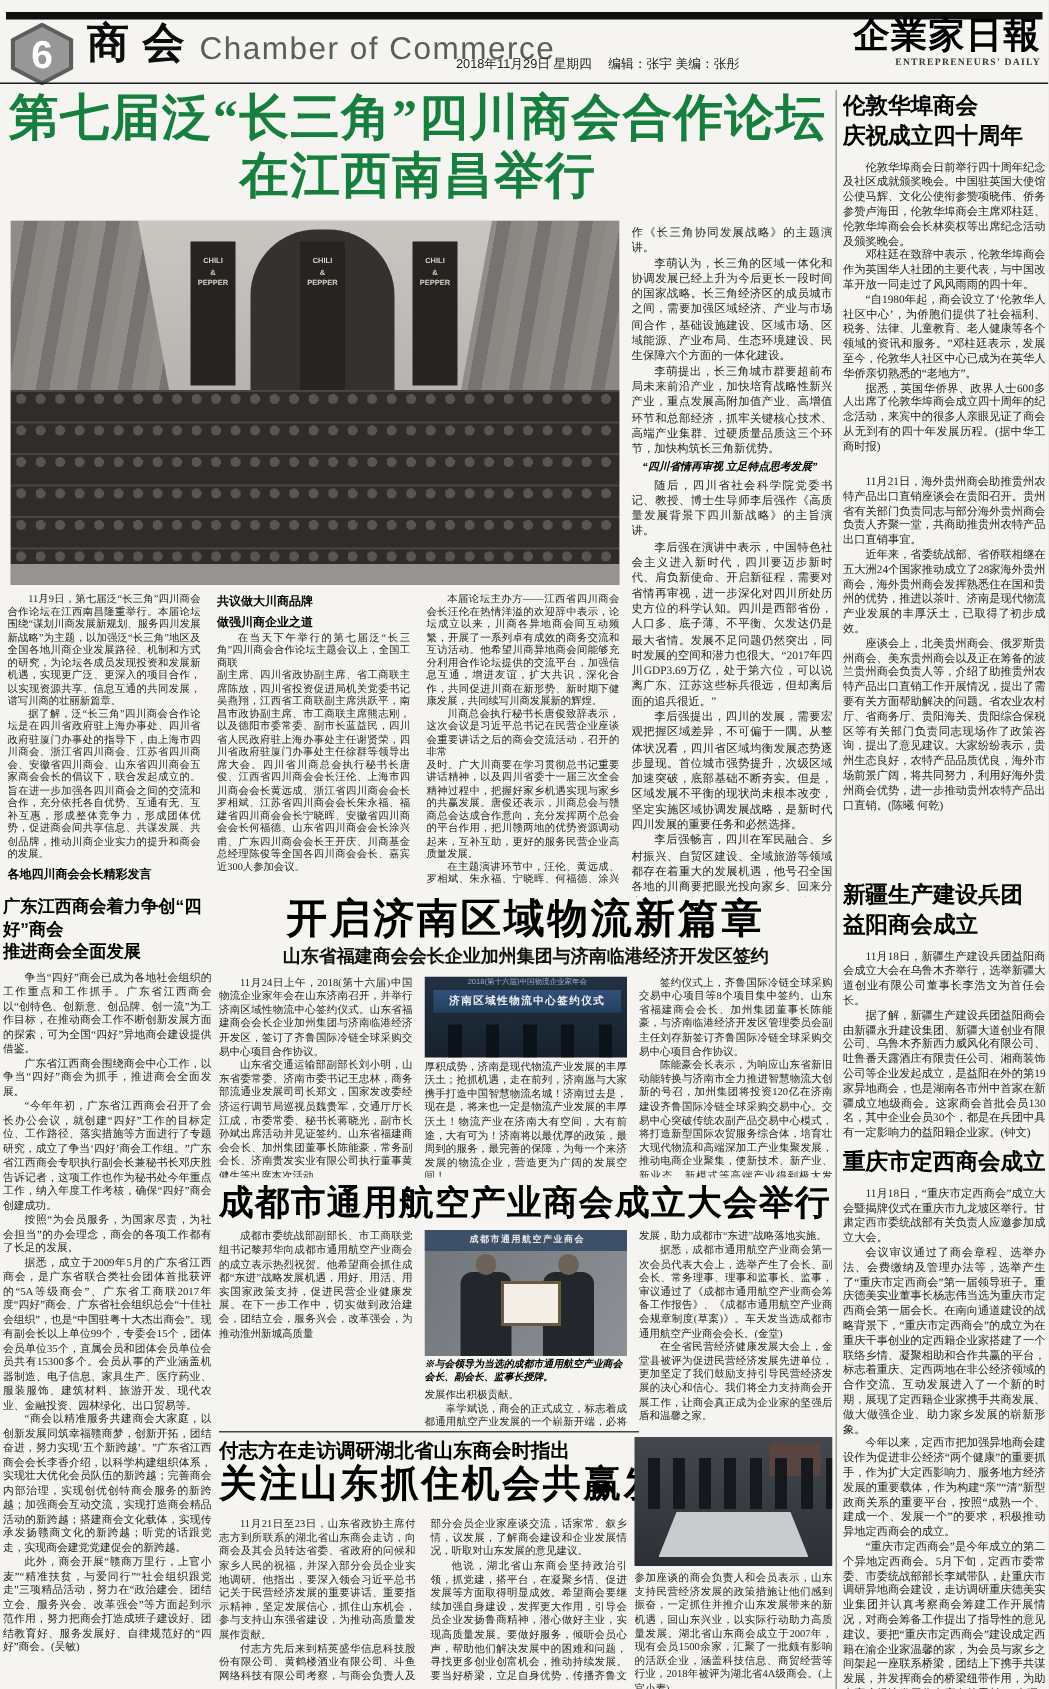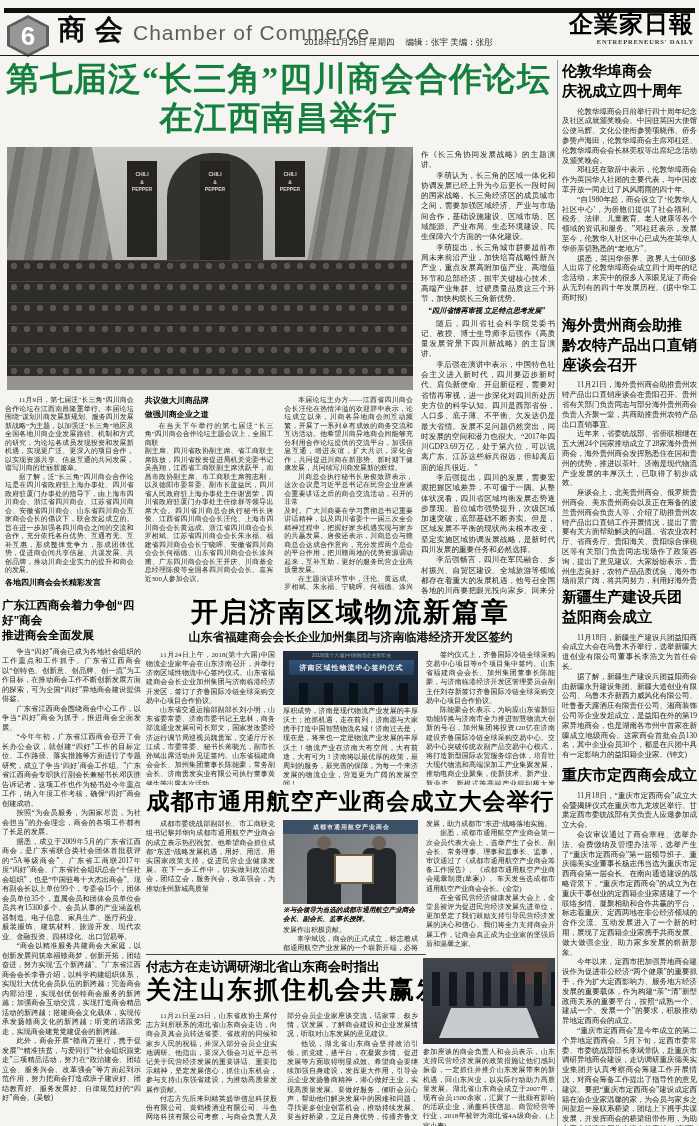--- a/index.html
+++ b/index.html
@@ -72,21 +72,21 @@
   .cols3 .cmid{width:137px;overflow:hidden;}
   .jinan .cols3{height:134px;}
   .jn-photo{width:137px;height:54px;position:relative;background:linear-gradient(#233143,#18222e);overflow:hidden;margin-bottom:2px;}
   .jn-overline{position:absolute;top:2px;left:0;right:0;text-align:center;
                font:400 5px/1 "Liberation Sans",sans-serif;color:#9fb3c8;}
   .jn-banner{position:absolute;top:9px;left:6px;right:6px;height:15px;background:linear-gradient(#31517a,#24405f);
              color:#f2f2f2;text-align:center;font:700 7px/15px "Liberation Sans",sans-serif;letter-spacing:1px;}
   .jn-people{position:absolute;bottom:0;left:0;right:0;height:22px;
              background:repeating-linear-gradient(90deg,rgba(0,0,0,0) 0 16px,#0c1219 16px 25px);}
   .chengdu{top:790px;height:164px;}
-  .chengdu .hl{font:900 23px/1.05 "Liberation Serif",serif;color:#000;letter-spacing:1px;text-align:center;}
+  .chengdu .hl{font:900 23px/1.05 "Liberation Serif",serif;color:#000;letter-spacing:1px;}
   .chengdu .cols3{height:131px;}
   .cd-photo{width:137px;height:84px;position:relative;background:linear-gradient(120deg,#70757a,#8e9297);overflow:hidden;margin-bottom:2px;}
   .cd-strip{position:absolute;top:0;left:0;right:0;height:14px;background:#3c5068;color:#e8e8e8;
             text-align:center;font:700 6px/14px "Liberation Sans",sans-serif;letter-spacing:1px;}
   .cd-fig{position:absolute;bottom:0;width:34px;height:56px;background:#23262a;border-radius:8px 8px 0 0;}
   .cd-fig:before{content:"";position:absolute;top:-12px;left:10px;width:14px;height:14px;border-radius:50%;background:#6d6258;}
   .cd-f1{left:24px;}.cd-f2{right:24px;}
   .cd-plaque{position:absolute;left:51px;top:34px;width:36px;height:26px;background:#f3efe6;border:2px solid #6b5b3e;}
   .cd-cap{font:italic 700 6.6px/1.35 "Liberation Sans",sans-serif;color:#000;margin-bottom:2px;}
   .shandong{top:954px;height:196px;}
@@ -180,25 +180,20 @@
         <span class="tl">庆祝成立四十周年</span>
       </h2>
     <div class="sb-body body-txt">
         <p class="t-p">伦敦华埠商会日前举行四十周年纪念及社区成就颁奖晚会。中国驻英国大使馆公使马辉、文化公使衔参赞项晓伟、侨务参赞卢海田，伦敦华埠商会主席邓柱廷、伦敦华埠商会会长林奕权等出席纪念活动及颁奖晚会。</p>
         <p class="t-p">邓柱廷在致辞中表示，伦敦华埠商会作为英国华人社团的主要代表，与中国改革开放一同走过了风风雨雨的四十年。</p>
         <p class="t-p">“自1980年起，商会设立了‘伦敦华人社区中心’，为侨胞们提供了社会福利、税务、法律、儿童教育、老人健康等各个领域的资讯和服务。”邓柱廷表示，发展至今，伦敦华人社区中心已成为在英华人华侨亲切熟悉的“老地方”。</p>
         <p class="t-p">据悉，英国华侨界、政界人士600多人出席了伦敦华埠商会成立四十周年的纪念活动，来宾中的很多人亲眼见证了商会从无到有的四十年发展历程。(据中华工商时报)</p>
       </div>
   </article>
   <article class="sb" style="top:316px;height:270px;">
-    <h2>
-        <span class="tl">海外贵州商会助推</span>
-        <span class="tl">黔农特产品出口直销</span>
-        <span class="tl">座谈会召开</span>
-      </h2>
     <div class="sb-body body-txt">
         <p class="t-p">11月21日，海外贵州商会助推贵州农特产品出口直销座谈会在贵阳召开。贵州省有关部门负责同志与部分海外贵州商会负责人齐聚一堂，共商助推贵州农特产品出口直销事宜。</p>
         <p class="t-p">近年来，省委统战部、省侨联相继在五大洲24个国家推动成立了28家海外贵州商会，海外贵州商会发挥熟悉住在国和贵州的优势，推进以茶叶、济南是现代物流产业发展的丰厚沃土，已取得了初步成效。</p>
         <p class="t-p">座谈会上，北美贵州商会、俄罗斯贵州商会、美东贵州商会以及正在筹备的波兰贵州商会负责人等，介绍了助推贵州农特产品出口直销工作开展情况，提出了需要有关方面帮助解决的问题。省农业农村厅、省商务厅、贵阳海关、贵阳综合保税区等有关部门负责同志现场作了政策咨询，提出了意见建议。大家纷纷表示，贵州生态良好，农特产品品质优良，海外市场前景广阔，将共同努力，利用好海外贵州商会优势，进一步推动贵州农特产品出口直销。(陈曦 何乾)</p>
       </div>
   </article>
   <article class="sb" style="top:588px;height:176px;">
     <h2>
         <span class="tl">新疆生产建设兵团</span>
         <span class="tl">益阳商会成立</span>
@@ -225,21 +220,21 @@
         <span class="tl">广东江西商会着力争创“四好”商会</span>
         <span class="tl">推进商会全面发展</span>
       </h2>
     <div class="bl-body body-txt">
         <p class="t-p">争当“四好”商会已成为各地社会组织的工作重点和工作抓手。广东省江西商会以“创特色、创新意、创品牌、创一流”为工作目标，在推动商会工作不断创新发展方面的探索，可为全国“四好”异地商会建设提供借鉴。</p>
         <p class="t-p">广东省江西商会围绕商会中心工作，以争当“四好”商会为抓手，推进商会全面发展。</p>
         <p class="t-p">“今年年初，广东省江西商会召开了会长办公会议，就创建“四好”工作的目标定位、工作路径、落实措施等方面进行了专题研究，成立了争当‘四好’商会工作组。”广东省江西商会专职执行副会长兼秘书长邓庆胜告诉记者，这项工作也作为秘书处今年重点工作，纳入年度工作考核，确保“四好”商会创建成功。</p>
         <p class="t-p">按照“为会员服务，为国家尽责，为社会担当”的办会理念，商会的各项工作都有了长足的发展。</p>
         <p class="t-p">据悉，成立于2009年5月的广东省江西商会，是广东省联合类社会团体首批获评的“5A等级商会”、广东省工商联2017年度“四好”商会、广东省社会组织总会“十佳社会组织”，也是“中国驻粤十大杰出商会”。现有副会长以上单位99个，专委会15个，团体会员单位35个，直属会员和团体会员单位会员共有15300多个。会员从事的产业涵盖机器制造、电子信息、家具生产、医疗药业、服装服饰、建筑材料、旅游开发、现代农业、金融投资、园林绿化、出口贸易等。</p>
         <p class="t-p">“商会以精准服务共建商会大家庭，以创新发展同筑幸福赣商梦，创新开拓，团结奋进，努力实现‘五个新跨越’。”广东省江西商会会长李香介绍，以科学构建组织体系，实现壮大优化会员队伍的新跨越；完善商会内部治理，实现创优创特商会服务的新跨越；加强商会互动交流，实现打造商会精品活动的新跨越；搭建商会文化载体，实现传承发扬赣商文化的新跨越；听党的话跟党走，实现商会建党党建促会的新跨越。</p>
-        <p class="t-p">此外，商会开展“赣商万里行，携手促发展”“精准扶贫，与爱同行”“社会组织跟党走”三项精品活动，努力在“政治建会、团结立会、服务兴会、改革强会”等方面起到示范作用，努力把商会打造成班子建设好、团结教育好、服务发展好、自律规范好的“四好”商会。(吴敏)</p>
+        <p class="t-p">此外，商会开展“赣商万里行，上官小麦”“精准扶贫，与爱同行”“社会组织跟党走”三项精品活动，努力在“政治建会、团结立会、服务兴会、改革强会”等方面起到示范作用，努力把商会打造成班子建设好、团结教育好、服务发展好、自律规范好的“四好”商会。(吴敏)</p>
       </div>
   </article>
 
   <article class="mid jinan">
     <div class="hl">开启济南区域物流新篇章</div>
     <div class="sub">山东省福建商会会长企业加州集团与济南临港经济开发区签约</div>
     <div class="cols3">
       <div class="c body-txt">
           <p class="t-p">11月24日上午，2018(第十六届)中国物流企业家年会在山东济南召开，并举行济南区域性物流中心签约仪式。山东省福建商会会长企业加州集团与济南临港经济开发区，签订了齐鲁国际冷链全球采购交易中心项目合作协议。</p>
           <p class="t-p">山东省交通运输部副部长刘小明，山东省委常委、济南市委书记王忠林，商务部流通业发展司司长郑文，国家发改委经济运行调节局巡视员魏贵军，交通厅厅长江成，市委常委、秘书长蒋晓光，副市长孙斌出席活动并见证签约。山东省福建商会会长、加州集团董事长陈能豪，常务副会长、济南贵发实业有限公司执行董事黄健生等出席本次活动。</p>

